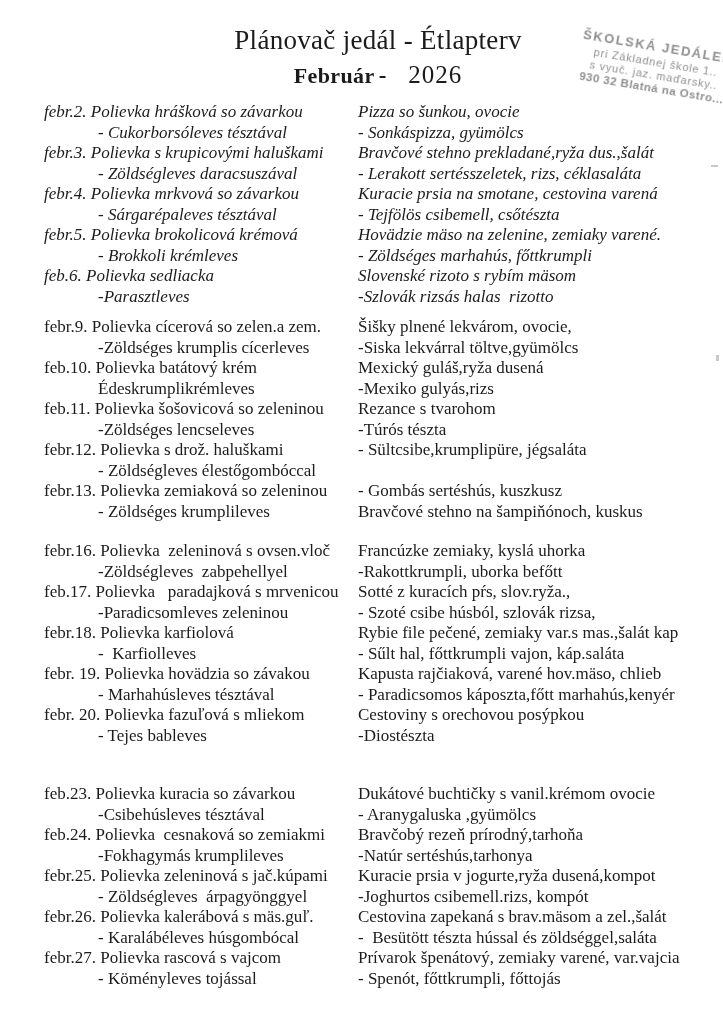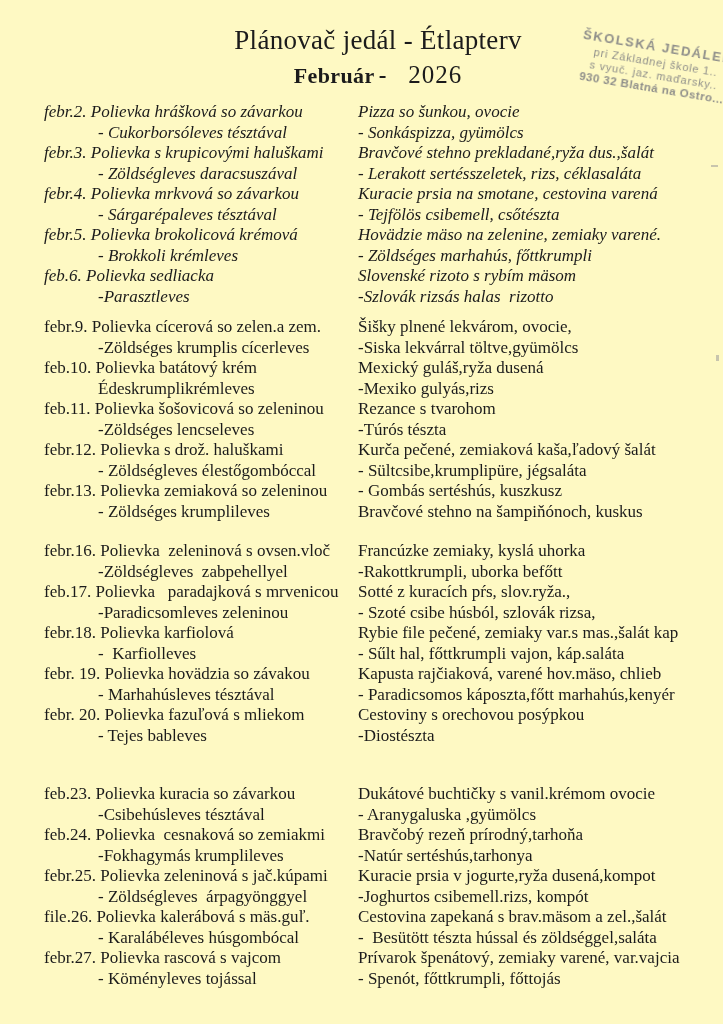--- a/index.html
+++ b/index.html
@@ -1,21 +1,21 @@
 <!DOCTYPE html>
 <html><head>
 <meta charset="utf-8">
 <style>
   html, body { margin: 0; padding: 0; background: #e8e8e8; }
   .page {
     position: relative;
     width: 723px;
     height: 1024px;
     margin: 0 auto;
-    background: #fef9c3;
+    background: #ffffff;
     overflow: hidden;
     font-family: "Liberation Serif", serif;
     color: #1b1b1b;
   }
 
   
   .header { position: absolute; top: 24px; left: 0; width: 756px; text-align: center; }
   .title {
     font-size: 27px;
     font-weight: normal;
@@ -169,21 +169,20 @@
             <div class="line">Rezance s tvarohom</div>
             <div class="line">-Túrós tészta</div>
           </div>
         </div>
         <div class="row">
           <div class="cell left">
             <div class="line"><span class="date">febr.12.</span> Polievka s drož. haluškami</div>
             <div class="line indent">- Zöldségleves élestőgombóccal</div>
           </div>
           <div class="cell right">
-            <div class="line">Kurča pečené, zemiaková kaša,ľadový šalát</div>
             <div class="line">- Sültcsibe,krumplipüre, jégsaláta</div>
           </div>
         </div>
         <div class="row">
           <div class="cell left">
             <div class="line"><span class="date">febr.13.</span> Polievka zemiaková so zeleninou</div>
             <div class="line indent">- Zöldséges krumplileves</div>
           </div>
           <div class="cell right">
             <div class="line">- Gombás sertéshús, kuszkusz</div>
@@ -269,21 +268,21 @@
             <div class="line"><span class="date">febr.25.</span> Polievka zeleninová s jač.kúpami</div>
             <div class="line indent">- Zöldségleves  árpagyönggyel</div>
           </div>
           <div class="cell right">
             <div class="line">Kuracie prsia v jogurte,ryža dusená,kompot</div>
             <div class="line">-Joghurtos csibemell.rizs, kompót</div>
           </div>
         </div>
         <div class="row">
           <div class="cell left">
-            <div class="line"><span class="date">file.26.</span> Polievka kalerábová s mäs.guľ.</div>
+            <div class="line"><span class="date">febr.26.</span> Polievka kalerábová s mäs.guľ.</div>
             <div class="line indent">- Karalábéleves húsgombócal</div>
           </div>
           <div class="cell right">
             <div class="line">Cestovina zapekaná s brav.mäsom a zel.,šalát</div>
             <div class="line">-  Besütött tészta hússal és zöldséggel,saláta</div>
           </div>
         </div>
         <div class="row">
           <div class="cell left">
             <div class="line"><span class="date">febr.27.</span> Polievka rascová s vajcom</div>

